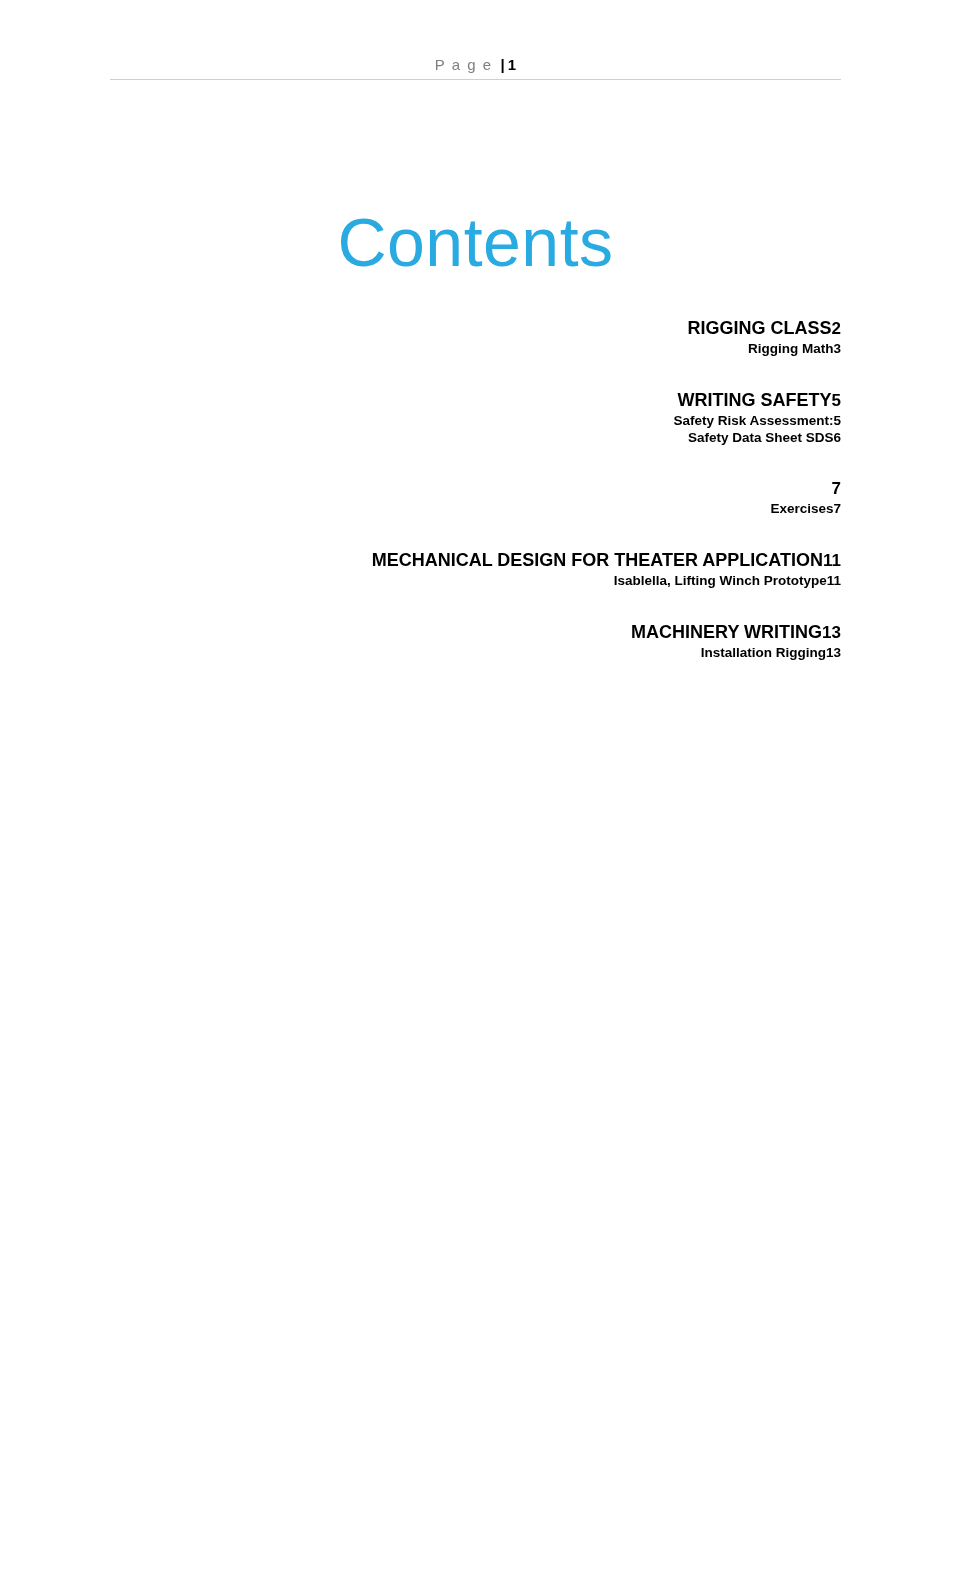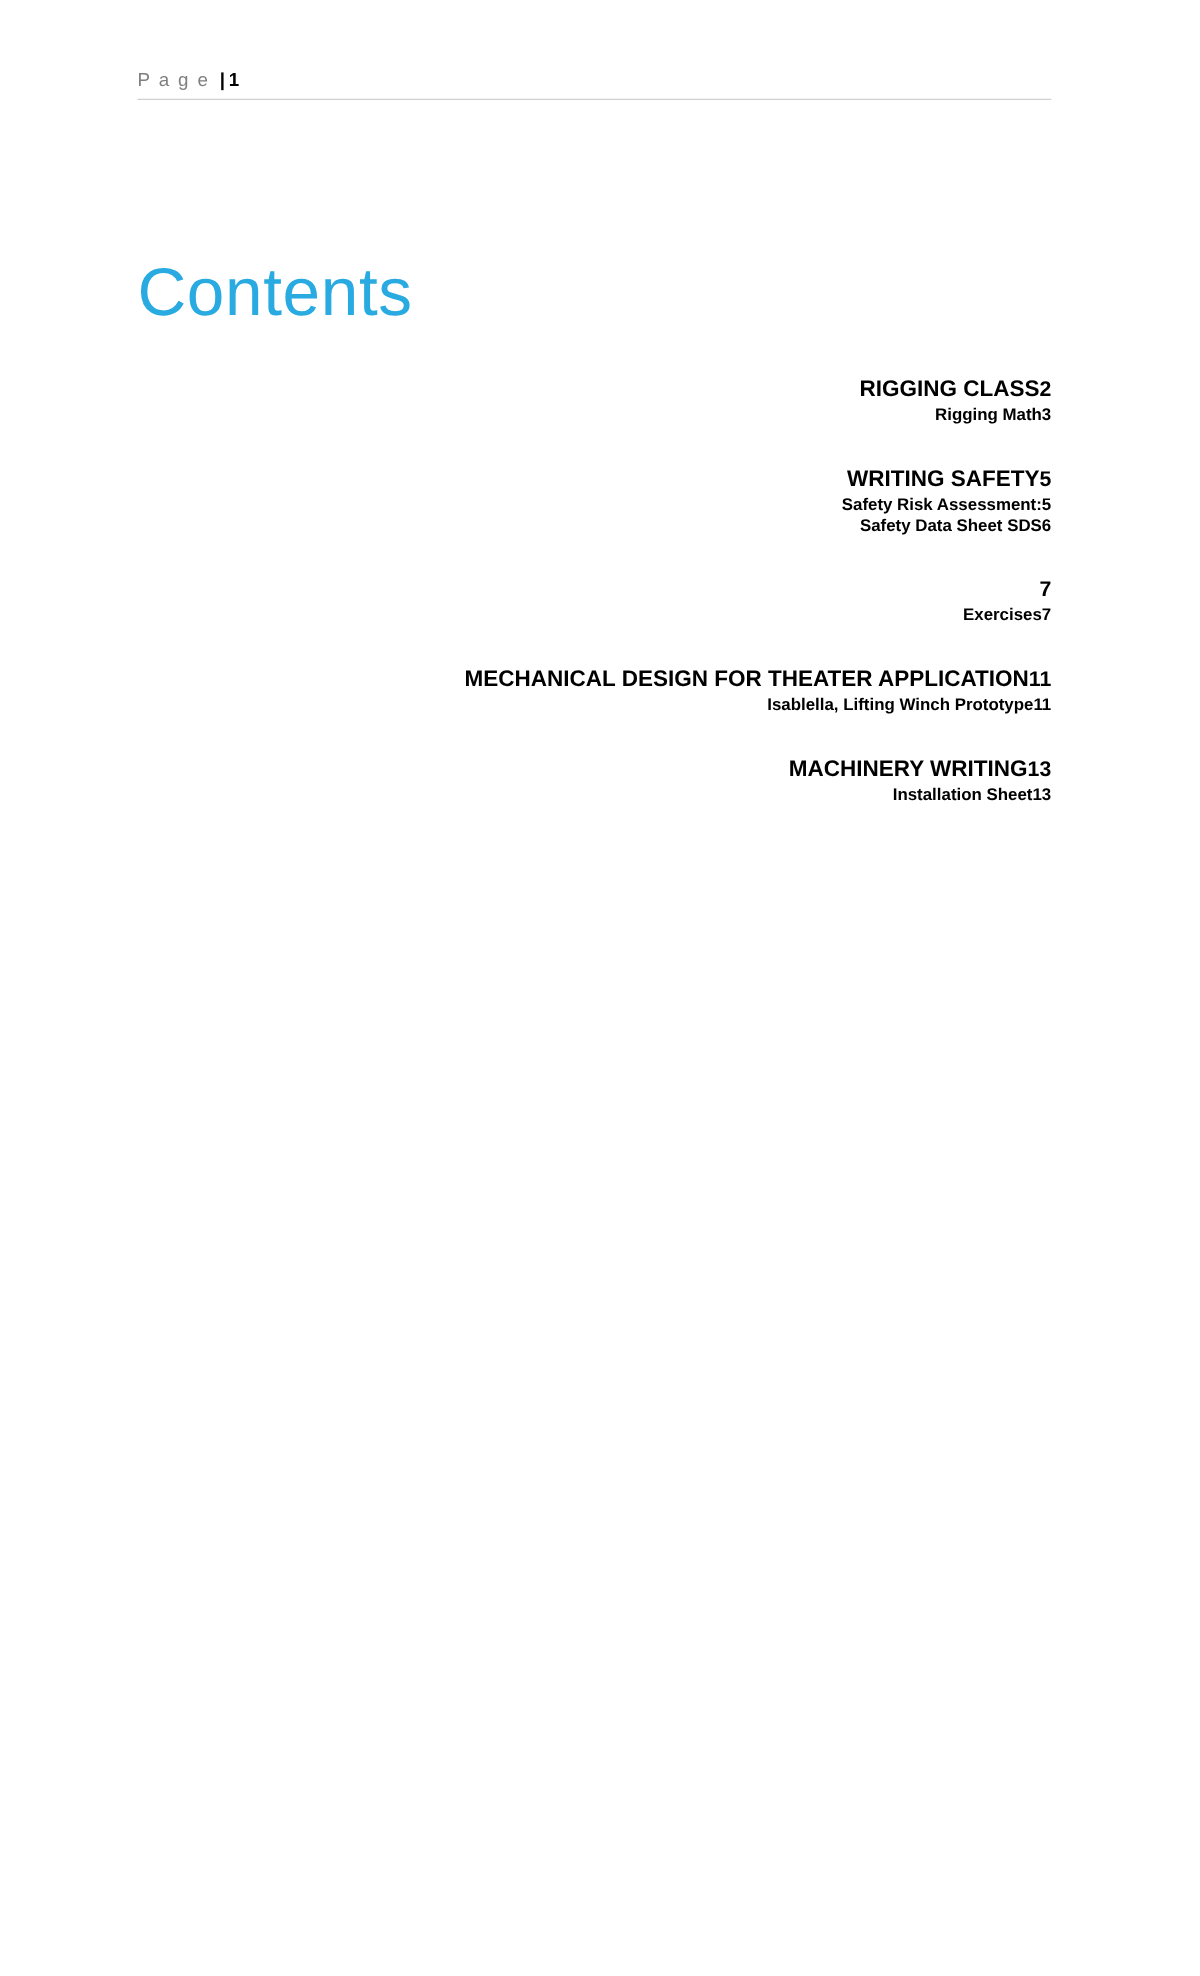--- a/index.html
+++ b/index.html
@@ -18,21 +18,21 @@
     background: #ffffff;
     position: relative;
   }
   .content {
     margin-left: 110px;
     width: 731px;
   }
   
   .page-header {
     padding-top: 56px;
-    text-align: left;
+    text-align: center;
     font-size: 15px;
     line-height: 1.2;
     border-bottom: 1px solid #d0d0d0;
     padding-bottom: 5px;
   }
   .hdr-gray {
     color: #7f7f7f;
     letter-spacing: 1.5px;
   }
   .hdr-sep {
@@ -41,22 +41,22 @@
     margin-left: 8px;
   }
   .hdr-num {
     color: #000000;
     font-weight: bold;
     margin-left: 3px;
   }
   
   .doc-title {
     margin-top: 122px;
-    text-align: left;
-    font-size: 54px;
+    text-align: center;
+    font-size: 68px;
     font-weight: 300;
     letter-spacing: 0.5px;
     line-height: 1.2;
   }
   
   .toc {
     margin-top: 33px;
   }
   .toc-row {
     display: flex;
@@ -139,19 +139,19 @@
     <span class="toc-label">Isablella, Lifting Winch Prototype</span>
     <span class="toc-page">11</span>
   </div>
 
   <div class="toc-row level-1">
     <span class="toc-label">MACHINERY WRITING</span>
     <span class="toc-page">13</span>
   </div>
 
   <div class="toc-row level-2">
-    <span class="toc-label">Installation Sheet</span>
+    <span class="toc-label">Installation Rigging</span>
     <span class="toc-page">13</span>
   </div>
 </nav>
 
   </div>
 </div>
 
 </body></html>

